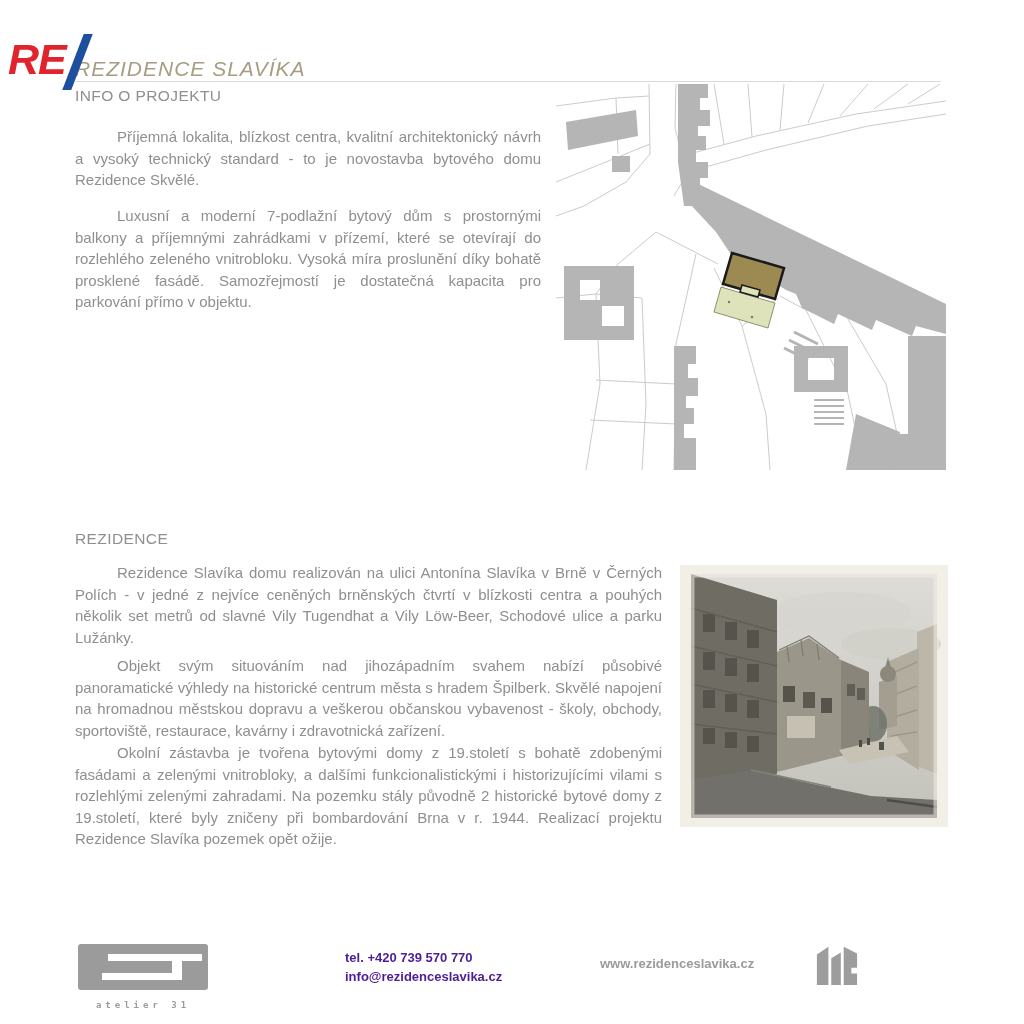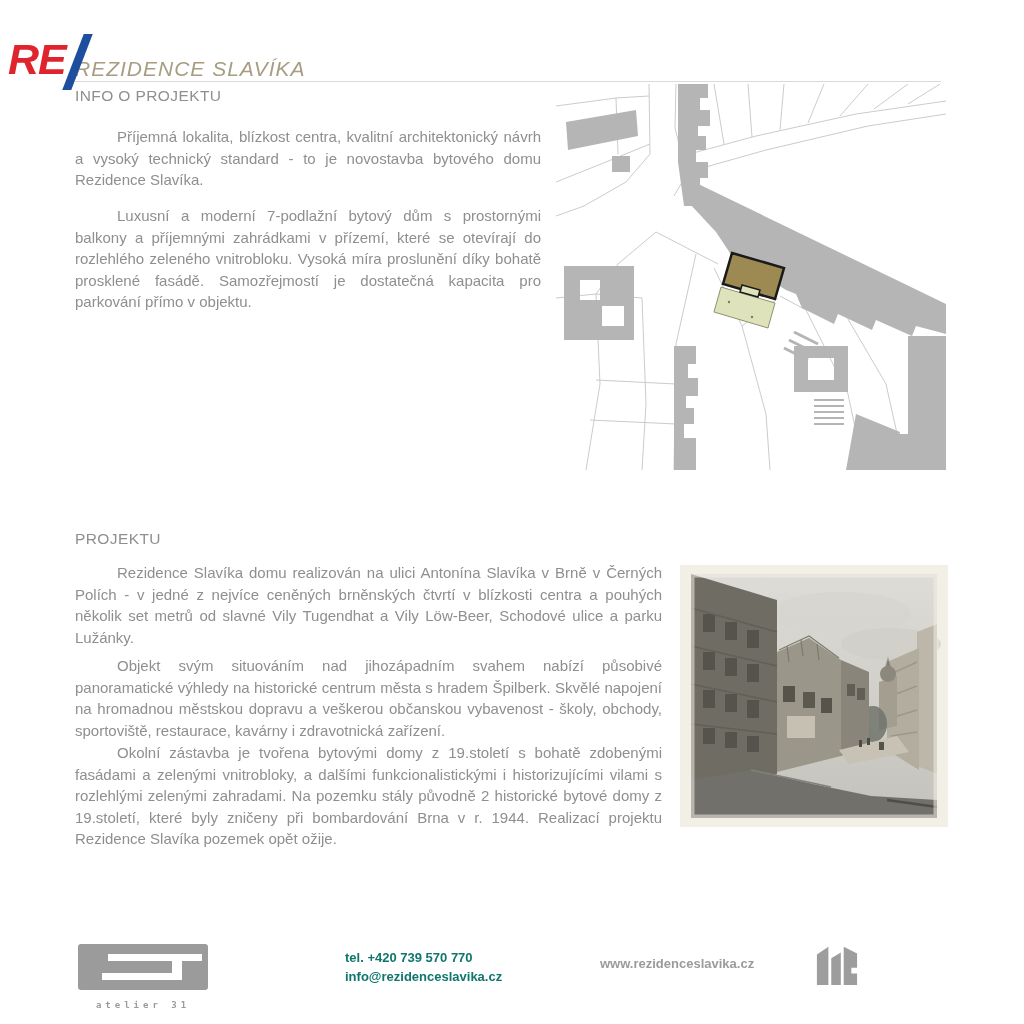--- a/index.html
+++ b/index.html
@@ -37,41 +37,41 @@
   
   .map{left:556px;top:84px;width:390px;height:386px;}
   .photo{left:680px;top:565px;width:268px;height:262px;}
 
   
   .atelier{left:78px;top:944px;width:130px;}
   .atelier-name{
     margin-top:4px;font-family:"DejaVu Sans Mono", monospace;
     font-size:9px;font-weight:bold;letter-spacing:4px;color:#9b9b9b;text-align:center;
   }
-  .contact{left:345px;top:948px;font-size:13px;font-weight:bold;color:#0f766e;line-height:19px;}
+  .contact{left:345px;top:948px;font-size:13px;font-weight:bold;color:#4c1d95;line-height:19px;}
   .website{left:600px;top:956px;font-size:13px;font-weight:bold;color:#9b9b9b;text-decoration:none;}
   .devlogo{left:815px;top:941px;display:flex;align-items:flex-start;}
   .devlogo .dev-text{margin-left:6px;font-weight:bold;color:#9d9d9d;font-size:21px;line-height:20px;letter-spacing:-.5px;}
   .dev-line2{display:flex;align-items:center;}
   .dev-badge{display:inline-block;width:56px;height:13px;background:#a9a9a9;margin-left:6px;position:relative;}
   .dev-badge:after{content:"";position:absolute;left:4px;top:4px;right:4px;height:5px;background:#b9b9b9;}
 </style>
 </head>
 <body>
 
 <div class="abs title">REZIDENCE SLAVÍKA</div>
 <div class="abs rule"></div>
 <div class="abs subhead">INFO O PROJEKTU</div>
 
 <div class="abs brand">
   <span class="re">RE</span>
   <span class="slash"></span>
 </div>
 
-<div class="abs para p-intro" style="top:126px">Příjemná lokalita, blízkost centra, kvalitní architektonický návrh a vysoký technický standard - to je novostavba bytového domu Rezidence Slavíka.</div>
+<div class="abs para p-intro" style="top:126px">Příjemná lokalita, blízkost centra, kvalitní architektonický návrh a vysoký technický standard - to je novostavba bytového domu Rezidence Skvělé.</div>
 <div class="abs para p-intro" style="top:205px">Luxusní a moderní 7-podlažní bytový dům s prostornými balkony a příjemnými zahrádkami v přízemí, které se otevírají do rozlehlého zeleného vnitrobloku. Vysoká míra proslunění díky bohatě prosklené fasádě. Samozřejmostí je dostatečná kapacita pro parkování přímo v objektu.</div>
 
 <svg class="abs map" viewBox="0 0 390 386">
   <rect x="0" y="0" width="390" height="386" fill="#ffffff"></rect>
 
   <g stroke="#cbcbcb" stroke-width="1" fill="none">
     <path d="M0,22 L60,14 L93,12"></path>
     <path d="M93,0 L94,70 L70,98 L28,122 L0,132"></path>
     <path d="M120,0 L119,44 L126,72"></path>
     <path d="M60,14 L62,70"></path>
@@ -124,21 +124,21 @@
 
   <g>
     <polygon points="165,203 219,219 212,244 158,228" stroke="#8f9070" stroke-width="1" fill="#dfe3bc"></polygon>
     <polygon points="176,169 228,184 219,215 167,200" stroke="#1a1a1a" stroke-width="2.5" fill="#9c8a52"></polygon>
     <polygon points="186,201 204,206 202,213 184,208" stroke="#1a1a1a" stroke-width="1.5" fill="#dfe3bc"></polygon>
     <circle cx="173" cy="218" r="1.2" fill="#7a7b5e"></circle>
     <circle cx="196" cy="233" r="1.2" fill="#7a7b5e"></circle>
   </g>
 </svg>
 
-<div class="abs lokhead">PROJEKTU</div>
+<div class="abs lokhead">REZIDENCE</div>
 <div class="abs para p-lok" style="top:562px">Rezidence Slavíka domu realizován na ulici Antonína Slavíka v Brně v Černých Polích - v jedné z nejvíce ceněných brněnských čtvrtí v blízkosti centra a pouhých několik set metrů od slavné Vily Tugendhat a Vily Löw-Beer, Schodové ulice a parku Lužánky.</div>
 <div class="abs para p-lok" style="top:655px">Objekt svým situováním nad jihozápadním svahem nabízí působivé panoramatické výhledy na historické centrum města s hradem Špilberk. Skvělé napojení na hromadnou městskou dopravu  a veškerou občanskou vybavenost - školy, obchody, sportoviště, restaurace, kavárny i zdravotnická zařízení.</div>
 <div class="abs para p-lok" style="top:742px">Okolní zástavba je tvořena bytovými domy z 19.století s bohatě zdobenými fasádami a zelenými vnitrobloky, a dalšími funkcionalistickými i historizujícími vilami s rozlehlými zelenými zahradami. Na pozemku stály původně 2 historické bytové domy z 19.století, které byly zničeny při bombardování Brna v r. 1944. Realizací projektu Rezidence Slavíka pozemek opět ožije.</div>
 
 <svg class="abs photo" viewBox="0 0 268 262">
   <defs>
     <linearGradient id="sky" x1="0" y1="0" x2="0" y2="1">
       <stop offset="0" stop-color="#dddcd7"></stop>
         <stop offset="1" stop-color="#c3c2bb"></stop>
     </linearGradient>

